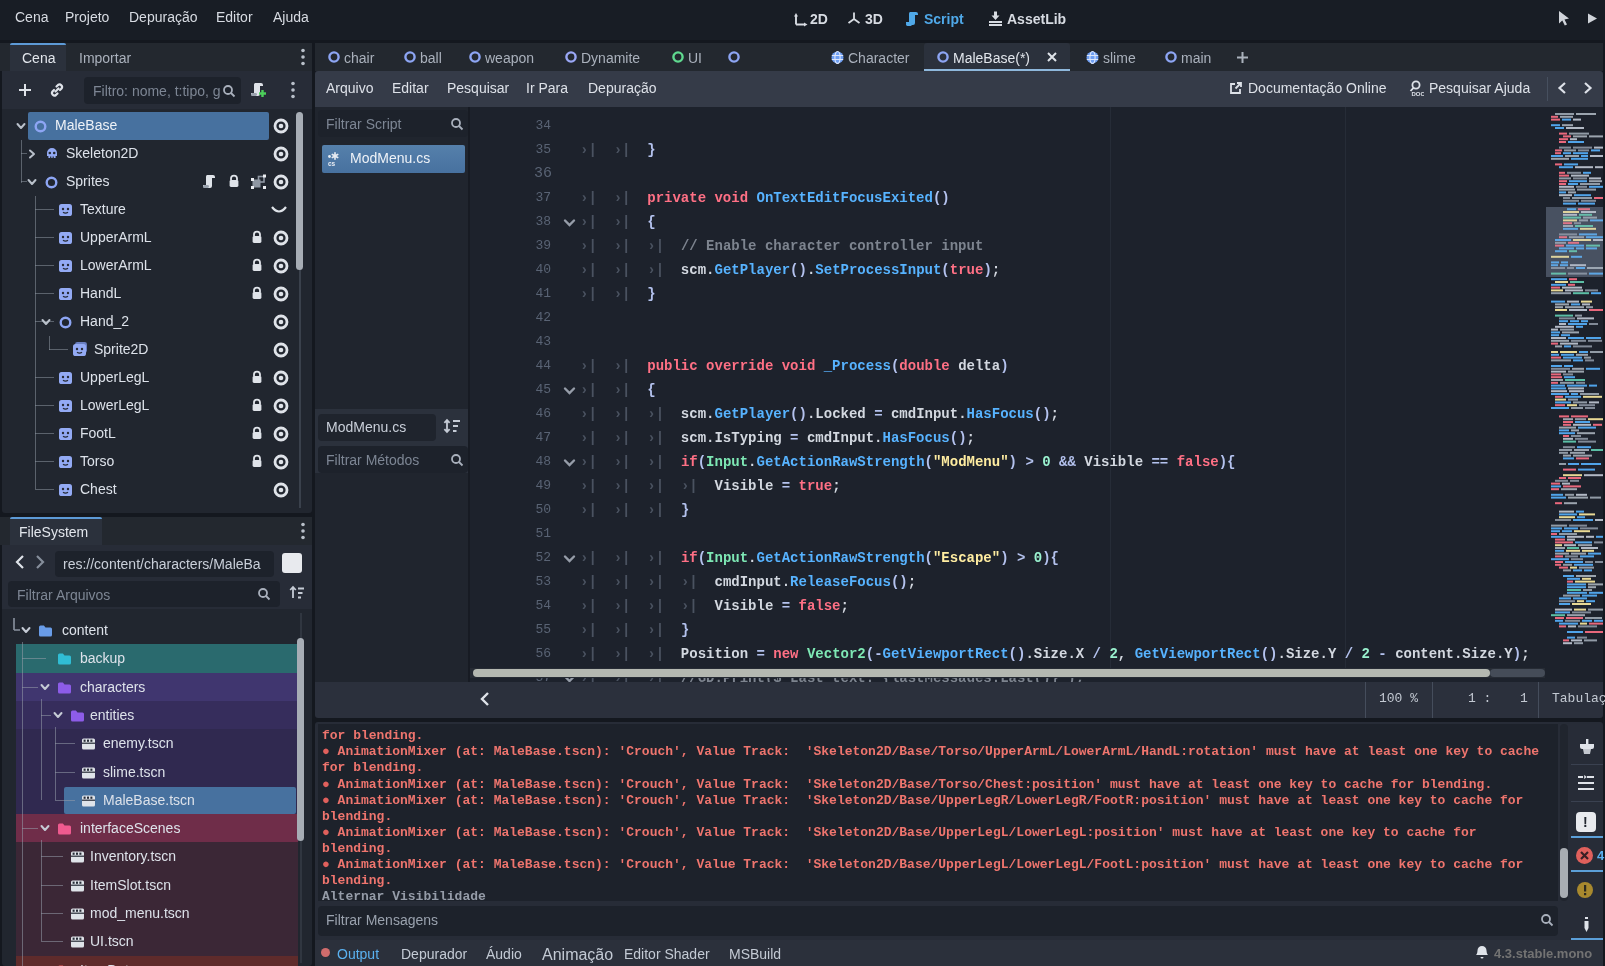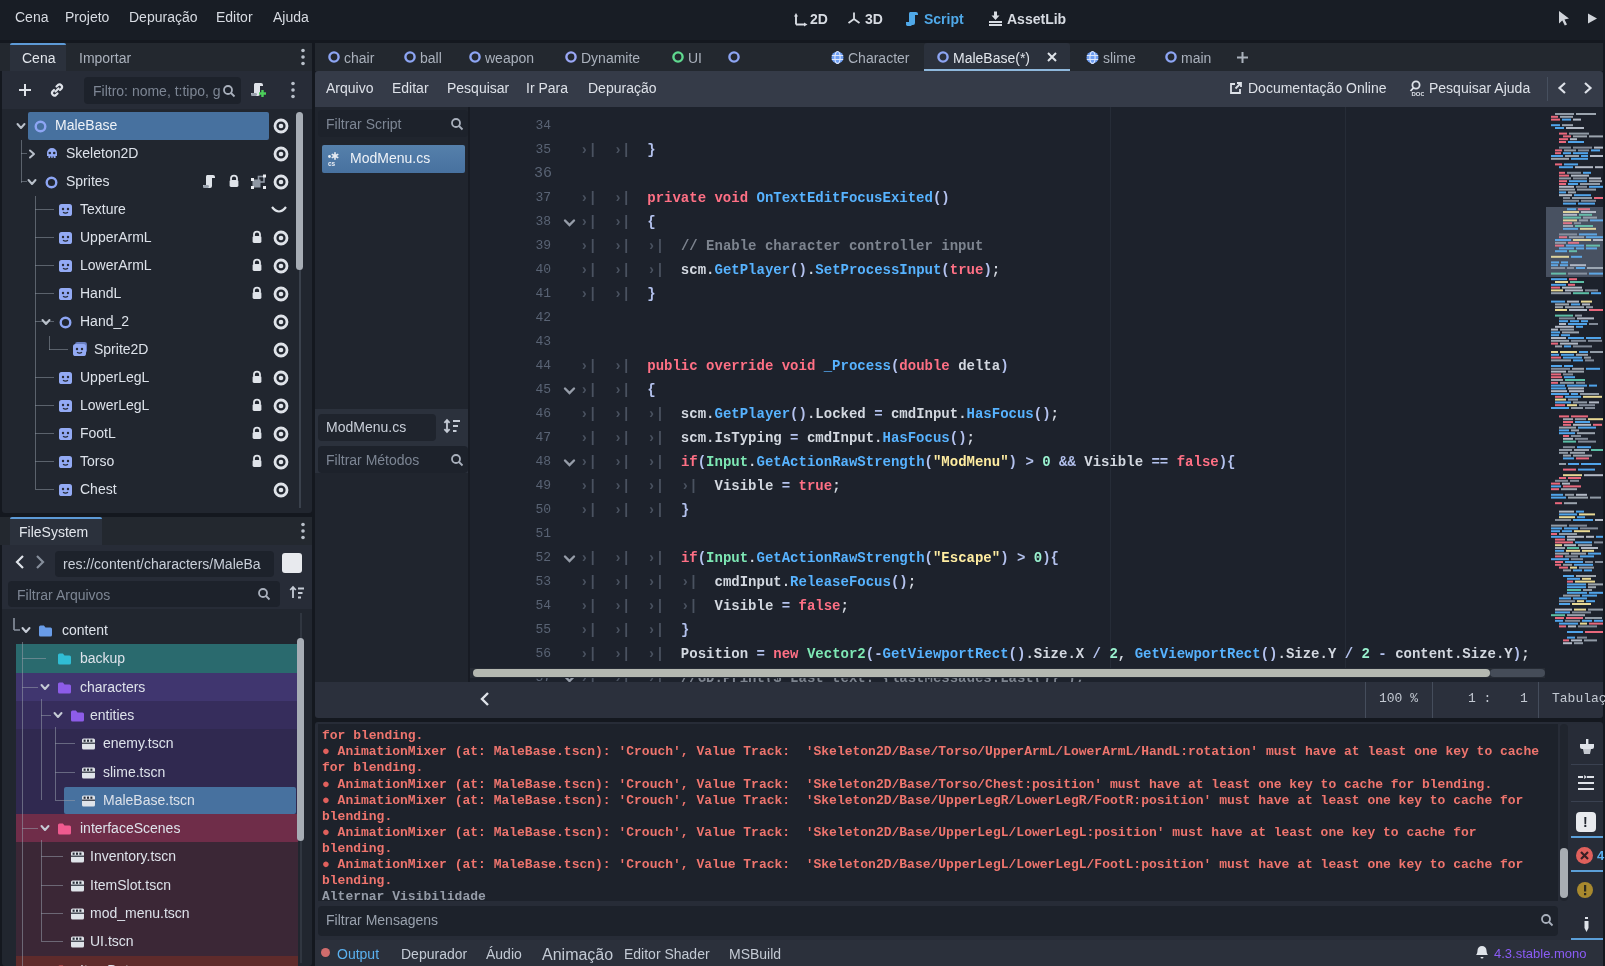--- a/index.html
+++ b/index.html
@@ -1150,13 +1150,13 @@
 <div class="ab" style="left:321px;top:948px;width:9px;height:9px;border-radius:50%;background:#d06c6c"></div>
 <div class="ab sans" style="left:337px;top:946px;font-size:14px;color:#5ab1f0;font-weight:400;white-space:pre;">Output</div>
 <div class="ab sans" style="left:401px;top:946px;font-size:14px;color:#c3cad4;font-weight:400;white-space:pre;">Depurador</div>
 <div class="ab sans" style="left:486px;top:946px;font-size:14px;color:#c3cad4;font-weight:400;white-space:pre;">Áudio</div>
 <div class="ab sans" style="left:542px;top:946px;font-size:16px;color:#c3cad4;font-weight:400;white-space:pre;">Animação</div>
 <div class="ab sans" style="left:624px;top:946px;font-size:14px;color:#c3cad4;font-weight:400;white-space:pre;">Editor Shader</div>
 <div class="ab sans" style="left:729px;top:946px;font-size:14px;color:#c3cad4;font-weight:400;white-space:pre;">MSBuild</div>
 <svg class="ab" style="left:1475px;top:945px" width="14" height="16" viewBox="0 0 14 16">
     <path d="M7 1 a4.5 4.5 0 0 1 4.5 4.5 c0 3 1.5 4.5 1.5 4.5 H1 c0 0 1.5-1.5 1.5-4.5 A4.5 4.5 0 0 1 7 1 z M5.5 12 a1.5 1.5 0 0 0 3 0" fill="#dfe3e9"></path>
   </svg>
-<div class="ab sans" style="left:1494px;top:946px;font-size:13px;color:#8b5cf6;font-weight:400;white-space:pre;">4.3.stable.mono</div>
+<div class="ab sans" style="left:1494px;top:946px;font-size:13px;color:#737373;font-weight:700;white-space:pre;">4.3.stable.mono</div>
 
 </body></html>

